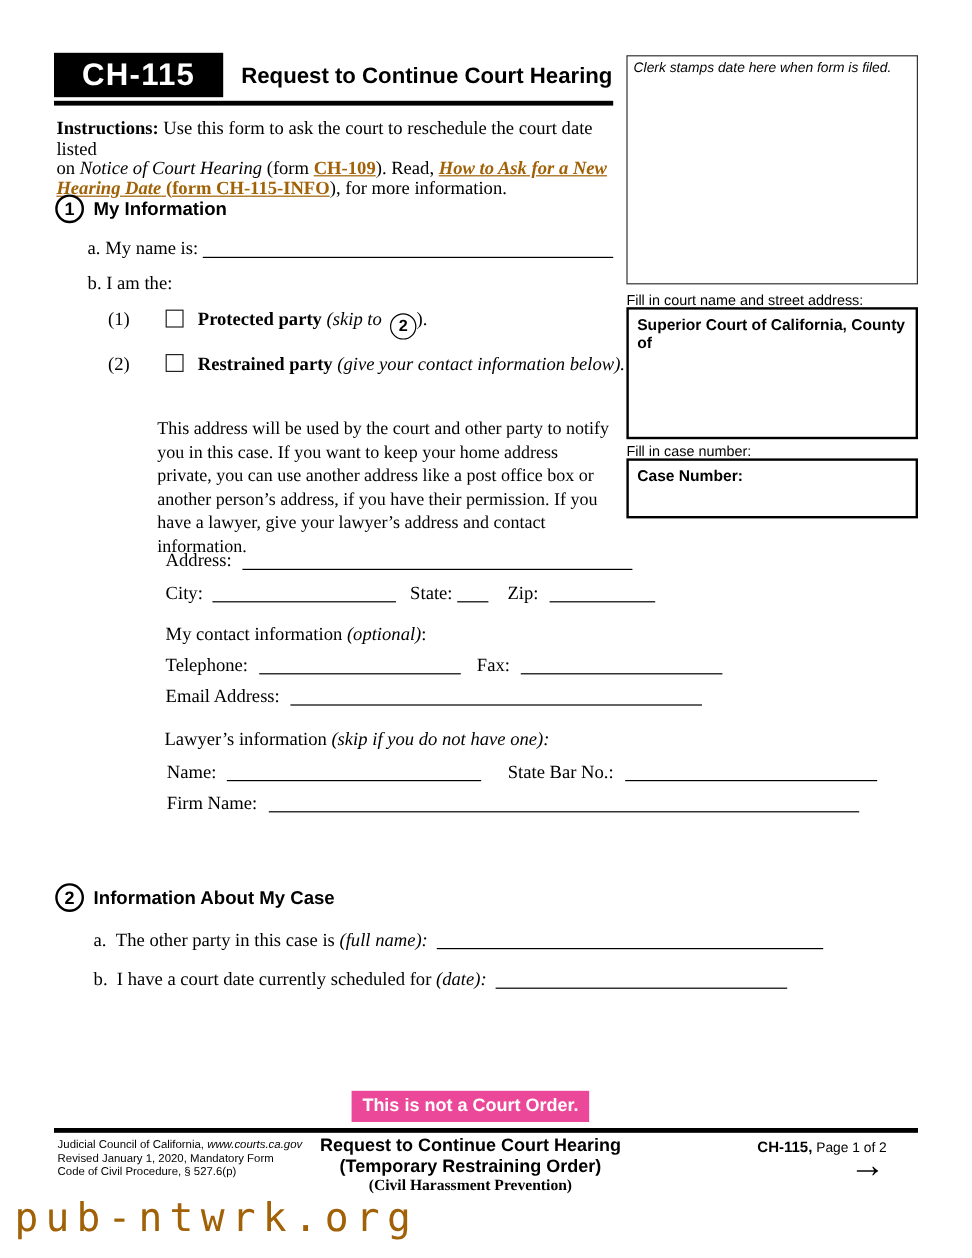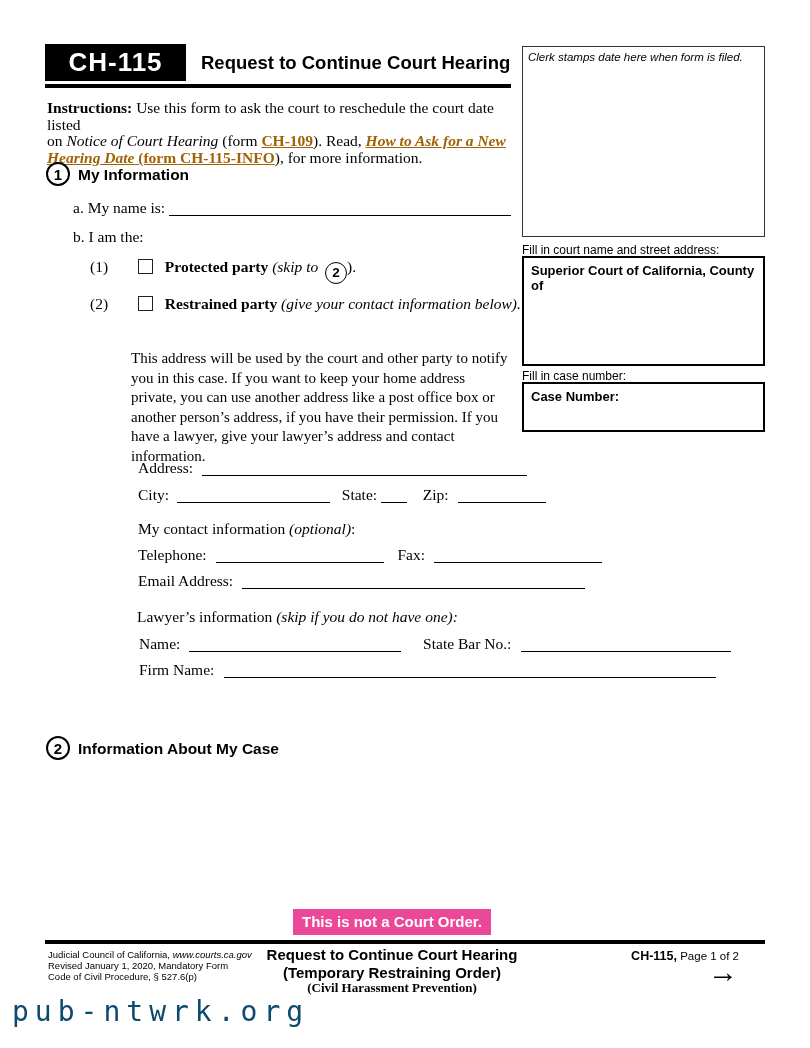--- a/index.html
+++ b/index.html
@@ -54,21 +54,21 @@
   .footer-rule { left:45px; top:940px; width:720px; height:3.5px; background:#000; }
   .footer-left { left:48px; top:949px; font:9.5px "Liberation Sans", sans-serif; line-height:11px; }
   .footer-center { left:50%; transform:translateX(-50%); top:946px; text-align:center;
     font-family:"Liberation Sans", sans-serif; font-weight:bold; }
   .fc1 { font-size:15px; line-height:17.5px; }
   .fc3 { font-size:13px; line-height:14px;font-family:Liberation Serif, serif; }
   .footer-right { right:45px; top:949px; font:11.5px "Liberation Sans", sans-serif; text-align:right; }
   .fr-b { font-weight:bold; font-size:12.5px; }
   .arrow { right:46px; top:955px; font:bold 30px "Liberation Sans", sans-serif; }
   .watermark { left:12px; top:995px; font-family:"DejaVu Sans Mono", monospace;
-    font-size:28px; letter-spacing:6px; color:#0c4a6e;text-align:right; }
+    font-size:33px; letter-spacing:6px; color:#a16207;text-align:right; }
 </style>
 </head>
 <body>
 
 <div id="page">
 
   <div class="abs formnum-box">
     <span>CH-115</span>
   </div>
   <div class="abs form-title">Request to Continue Court Hearing</div>
@@ -168,21 +168,29 @@
   <div class="abs row" style="left:139px; top:661px;">
     <span>Firm Name:</span>
     <span class="fill" style="width:492px; margin-left:6px;"></span>
   </div>
 
   <div class="abs circle" style="left:46px; top:736px;">
     <span>2</span>
   </div>
   <div class="abs sec-head" style="left:78px; top:740px;">Information About My Case</div>
 
-
+  <div class="abs row" style="left:78px; top:775px;">
+    <span>a.</span>&nbsp;&nbsp;<span>The other party in this case is </span><span class="i">(full name):</span>
+    <span class="fill" style="width:322px; margin-left:4px;"></span>
+  </div>
+
+  <div class="abs row" style="left:78px; top:808px;">
+    <span>b.</span>&nbsp;&nbsp;<span>I have a court date currently scheduled for </span><span class="i">(date):</span>
+    <span class="fill" style="width:243px; margin-left:4px;"></span>
+  </div>
 
   <div class="abs banner">This is not a Court Order.</div>
   <div class="abs footer-rule"></div>
 
   <div class="abs footer-left">
     <div><span>Judicial Council of California, </span><span class="i">www.courts.ca.gov</span></div>
     <div>Revised January 1, 2020, Mandatory Form</div>
     <div>Code of Civil Procedure, § 527.6(p)</div>
   </div>
 

